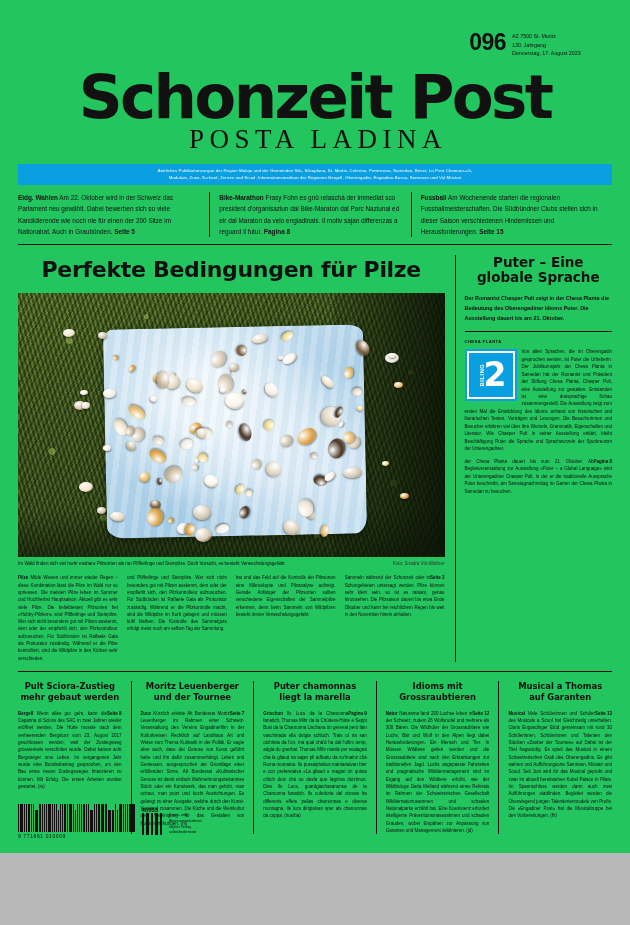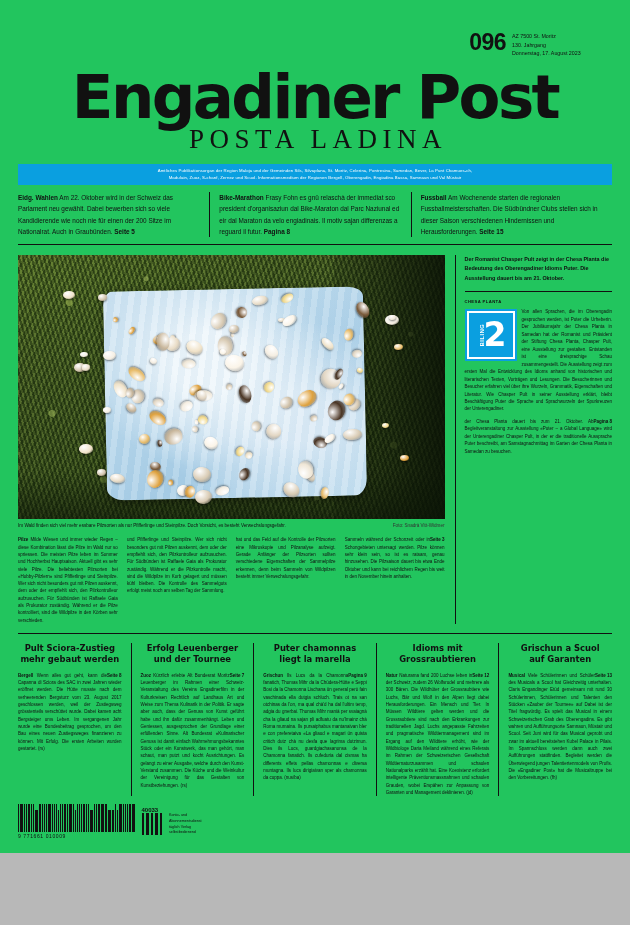--- a/index.html
+++ b/index.html
@@ -130,21 +130,21 @@
 
   <div class="issue-row">
     <div class="issue-num">096</div>
     <div class="issue-meta">
       <div>AZ 7500 St. Moritz</div>
       <div>130. Jahrgang</div>
       <div>Donnerstag, 17. August 2023</div>
     </div>
   </div>
 
-  <div class="logo">Engadiner Post</div>
+  <div class="logo">Schonzeit Post</div>
   <div class="logo-sub">POSTA LADINA</div>
 
   <div class="blue-strip">
     <div>Amtliches Publikationsorgan der Region Maloja und der Gemeinden Sils, Silvaplana, St. Moritz, Celerina, Pontresina, Samedan, Bever, La Punt Chamues-ch,</div>
     <div>Madulain, Zuoz, S-chanf, Zernez und Scuol. Informationsmedium der Regionen Bergell, Oberengadin, Engiadina Bassa, Samnaun und Val Müstair</div>
   </div>
 
   <div class="teasers">
     <div class="teaser">
       <b>Eidg. Wahlen</b><span> Am 22. Oktober wird in der Schweiz das Parlament neu gewählt. Dabei bewerben sich so viele Kandidierende wie noch nie für einen der 200 Sitze im Nationalrat. Auch in Graubünden.</span> <b>Seite 5</b>
@@ -153,20 +153,21 @@
       <b>Bike-Marathon</b><span> Frasy Fohn es gnü relaschà der immediat sco president d'organisaziun dal Bike-Maraton dal Parc Naziunal ed eir dal Maraton da velo engiadinais. Il motiv sajan differenzas a reguard il futur.</span> <b>Pagina 8</b>
     </div>
     <div class="teaser">
       <b>Fussball</b><span> Am Wochenende starten die regionalen Fussballmeisterschaften. Die Südbündner Clubs stellen sich in dieser Saison verschiedenen Hindernissen und Herausforderungen.</span> <b>Seite 15</b>
     </div>
   </div>
 
   <div class="main-wrap">
 
     <div class="main-left">
+      <div class="head-main">Perfekte Bedingungen für Pilze</div>
 
       <div class="photo">
         <div class="grass"></div>
         <div class="grass-dark"></div>
         <div class="grass-dark2"></div>
         <div class="cloth">
           <div class="cloth-fold"></div>
         </div>
         <div class="shrooms" id="shroomLayer">
             <div class="sh" style="left: 35.6589%; top: 30.3572%; width: 5.15696px; height: 4.84605px; background: radial-gradient(at 35% 30%, rgb(255, 255, 255) 0%, rgb(240, 226, 200) 55%, rgba(0, 0, 0, 0.35) 100%); box-shadow: rgba(0, 0, 0, 0.45) 0px 1px 2px; transform: rotate(269.436deg);"></div>
@@ -283,20 +284,21 @@
           <span>hat und das Feld auf die Kontrolle der Pilzsorten eine Mikroskopie und Pilzanalyse aufzeigt. Gerade Anfänger der Pilzsorten sollten verschiedene Eigenschaften der Sammelpilze erkennen, denn beim Sammeln von Wildpilzen besteht immer Verwechslungsgefahr.</span>
         </div>
         <div class="body-col">
           <span class="ref">Seite 3</span>
           <span>Sammeln während der Schonzeit oder in Schongebieten untersagt werden. Pilze können sehr klein sein, so ist es ratsam, genau hinzusehen. Die Pilzsaison dauert bis etwa Ende Oktober und kann bei reichlichem Regen bis weit in den November hinein anhalten.</span>
         </div>
       </div>
     </div>
 
     <div class="main-right">
+      <div class="head-right">Puter – Eine globale Sprache</div>
       <div class="lead-right">Der Romanist Chasper Pult zeigt in der Chesa Planta die Bedeutung des Oberengadiner Idioms Puter. Die Ausstellung dauert bis am 21. Oktober.</div>
       <div class="kicker">CHESA PLANTA</div>
 
       <div class="right-body">
         <div class="badge-wrap">
           <div class="badge">
             <div class="badge-in">
               <span class="badge-label">BILING</span>
               <span class="badge-num">2</span>
             </div>
@@ -321,21 +323,21 @@
         <span>mehr gebaut werden</span>
       </div>
       <div class="btext">
         <span class="ref">Seite 8</span>
         <span><b>Bergell</b> Wenn alles gut geht, kann die Capanna di Sciora des SAC in zwei Jahren wieder eröffnet werden. Die Hütte musste nach dem verheerenden Bergsturz vom 23. August 2017 geschlossen werden, weil der Zustiegsweg grösstenteils verschüttet wurde. Dabei kamen acht Bergsteiger ums Leben. Im vergangenen Jahr wurde eine Bundesbeitrag gesprochen, um den Bau eines neuen Zustiegsweges finanzieren zu können. Mit Erfolg. Die ersten Arbeiten wurden gestartet.</span>
         <span>(rs)</span>
       </div>
     </div>
     <div class="bcol">
       <div class="bhead">
-        <span>Erfolg Leuenberger</span><br>
+        <span>Moritz Leuenberger</span><br>
         <span>und der Tournee</span>
       </div>
       <div class="btext">
         <span class="ref">Seite 7</span>
         <span><b>Zuoz</b> Kürzlich erlebte Alt Bundesrat Moritz Leuenberger im Rahmen einer Schweiz-Veranstaltung des Vereins Engadinerfilm in der Kulturkreisen Rechtlich auf Landhaus Art und Weise zum Thema Kulinarik in der Politik. Er sagte aber auch, dass der Genuss von Kunst geführt habe und ihn dafür zusammenhängt. Leben und Geniessen, ausgesprochen der Grundlage einer erfüllenden Sinne. Alt Bundesrat «Kulinarischer Genuss ist damit einfach Wahrnehmungsbekanntes Stück oder ein Kunstwerk, das man gehört, man schaut, man putzt und kocht Ausrichtungen. Es gelangt zu einer Ausgabe, welche durch den Kunst-Verstand zusammen. Die Küche und die Weinkultur der Vereinigung für das Gestalten von Kunstbeziehungen.</span>
         <span>(rs)</span>
       </div>
     </div>
     <div class="bcol">
       <div class="bhead">
@@ -354,21 +356,21 @@
         <span>Grossraubtieren</span>
       </div>
       <div class="btext">
         <span class="ref">Seite 12</span>
         <span><b>Natur</b> Naturama fand 200 Luchse leben in der Schweiz, zudem 26 Wolfsrudel und mehrere als 300 Bären. Die Wildhüter der Grossraubtiere wie Luchs, Bär und Wolf in den Alpen liegt dabei Herausforderungen. Ein Mensch und Tier. In Müssen Wildtiere gelten werden und die Grossraubtiere sind nach den Erkrankungen zur traditionellen Jagd. Luchs angepasste Fahrzeiten und pragmatische Wildtiermanagement sind im Ergang auf den Wildtiere erhöht, wie der Wildbiologe Daria Meiland während eines Referats im Rahmen der Schweizerischen Gesellschaft Wildtiernaturzusammen und schaulen Nationalparks erzählt hat. Eine Koexistenz erfordert intelligente Präventionsmassnahmen und schaulen Grauden, wobei Erspähen zur Anpassung von Garanten und Management deklinieren.</span>
         <span>(jd)</span>
       </div>
     </div>
     <div class="bcol">
       <div class="bhead">
-        <span>Grischun a Scuol</span><br>
+        <span>Musical a Thomas</span><br>
         <span>auf Garanten</span>
       </div>
       <div class="btext">
         <span class="ref">Seite 13</span>
         <span><b>Musical</b> Viele Schülerinnen und Schüler des Musicals a Scuol hat Gleichzeitig unterhalten. Claris Engandinger Etüd gemeinsam mit rund 30 Schülerinnen, Schülerinnen und Talenten den Stücken «Zauber der Tournee» auf Dabei ist der Titel fragwürdig. Es spielt das Musical in einem Schweizerischen Grab des Oberengadins. Es gibt wahren und Aufführungsorte Samnaun, Müstair und Scuol. Seit Juni wird für das Musical geprobt und zwar im aktuell bereitstehen Kubel Palace in Pilais. Im Spannschluss werden dann auch zwei Aufführungen stattfinden. Begleitet werden die Überwiegend jungen Talentiertenmodels von Profis. Die «Engadiner Post» hat die Musicaltruppe bei den Vorbereitungen.</span>
         <span>(fh)</span>
       </div>
     </div>
   </div>
 

